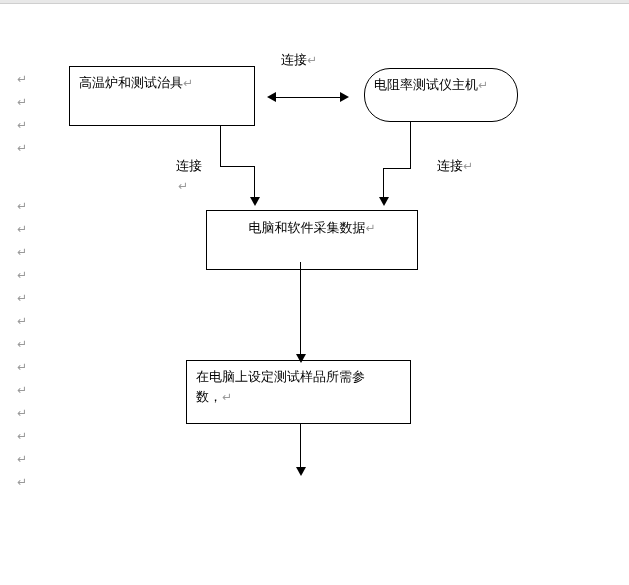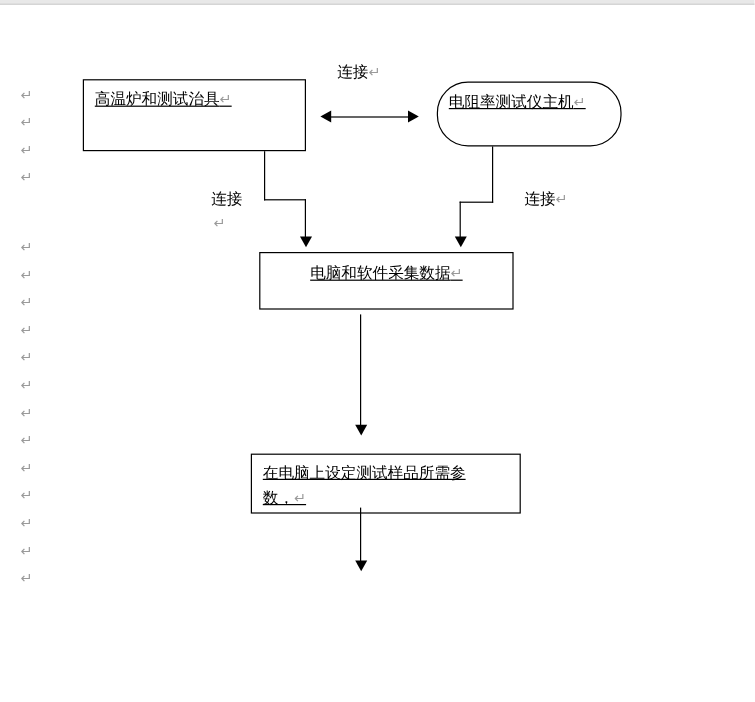--- a/index.html
+++ b/index.html
@@ -63,21 +63,20 @@
     border: 1px solid #000000;
     background: #ffffff;
     color: #000000;
     font-size: 13px;
     line-height: 20px;
   }
   .node .txt {
     display: block;
     padding: 6px 9px 0 9px;
     text-align: left;
-    text-decoration: underline;
   }
   .node.center .txt {
     text-align: center;
     padding-top: 7px;
   }
   
   .ln-v {
     position: absolute;
     width: 1px;
     background: #000000;
@@ -148,25 +147,25 @@
   </div>
 
   <div class="node" style="left:69px; top:66px; width:186px; height:60px;">
     <span class="txt"><span>高温炉和测试治具</span><span class="pilcrow">↵</span></span>
   </div>
 
   <div class="node" style="left:364px; top:68px; width:154px; height:54px;border-radius:26px;">
     <span class="txt"><span>电阻率测试仪主机</span><span class="pilcrow">↵</span></span>
   </div>
 
-  <div class="node center" style="left:216px; top:210px; width:212px; height:48px;">
+  <div class="node center" style="left:206px; top:210px; width:212px; height:60px;">
     <span class="txt"><span>电脑和软件采集数据</span><span class="pilcrow">↵</span></span>
   </div>
 
-  <div class="node" style="left:186px; top:378px; width:225px; height:50px;margin-left:23px;">
+  <div class="node" style="left:186px; top:360px; width:225px; height:64px;">
     <span class="txt"><span id="n4" style="white-space: pre-wrap;">在电脑上设定测试样品所需参
 数，</span><span class="pilcrow">↵</span></span>
   </div>
 
 
   <div>
     <div class="ln-h" style="left:275px; top:97px; width:68px;"></div>
     <div class="arrow-left" style="left:267px; top:92px;"></div>
     <div class="arrow-right" style="left:340px; top:92px;"></div>
   </div>

